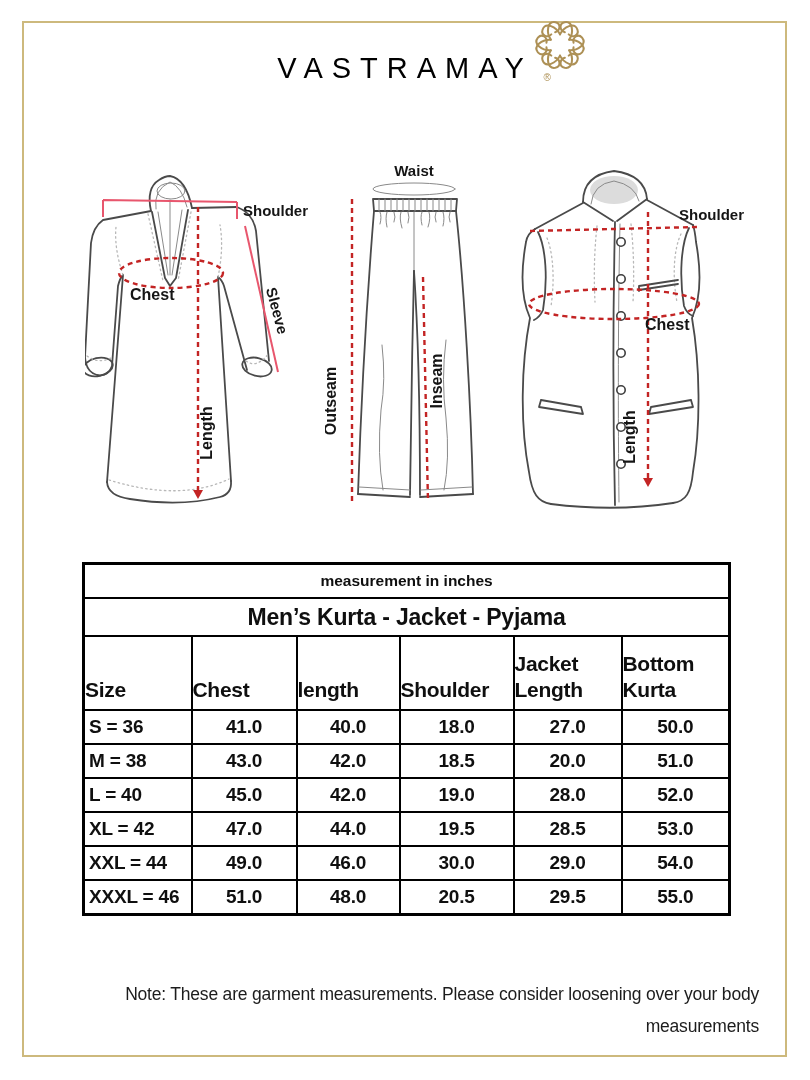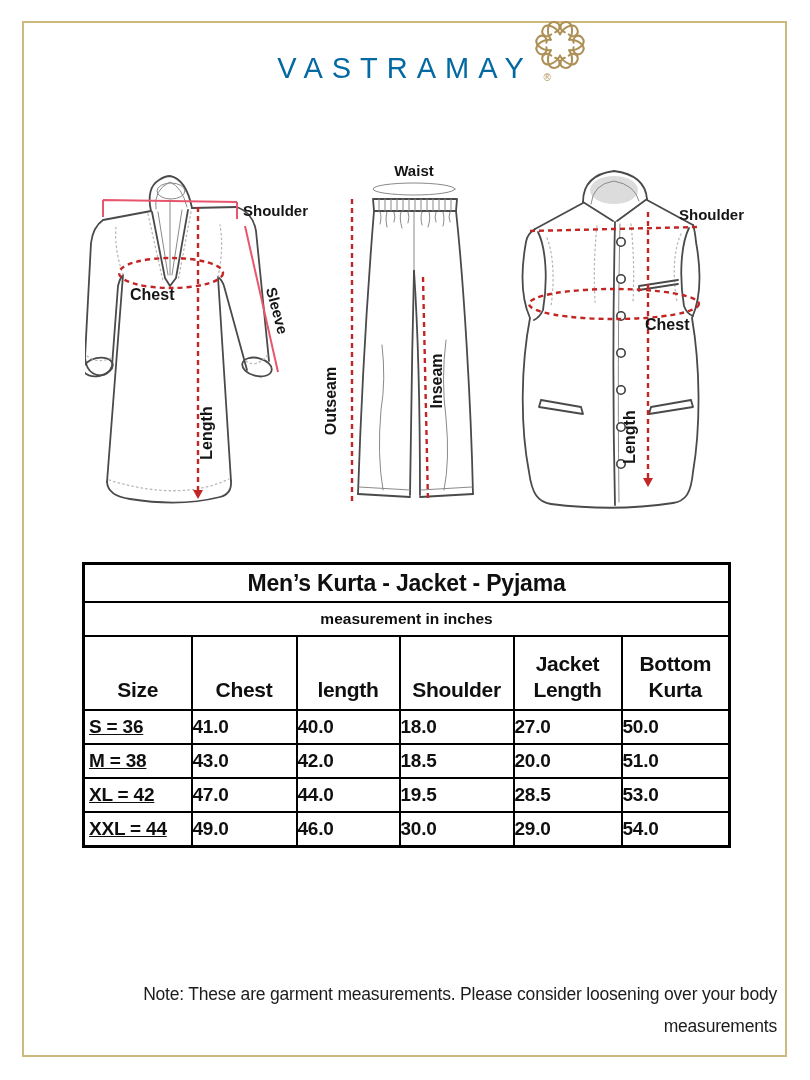--- a/index.html
+++ b/index.html
@@ -4,21 +4,21 @@
 <style>
   html,body{margin:0;padding:0;background:#ffffff;}
   .canvas{position:relative;width:810px;height:1080px;background:#ffffff;overflow:hidden;
           font-family:"Liberation Sans",sans-serif;}
   .gold-frame{position:absolute;left:22px;top:21px;width:765px;height:1036px;
               border:2px solid #cdb97d;box-sizing:border-box;pointer-events:none;}
 
   
   .logo-wrap{position:absolute;left:0;right:0;top:52px;text-align:center;}
   .logo-inner{position:relative;display:inline-block;}
-  .logo-text{font-size:29px;letter-spacing:9px;color:#0369a1;font-weight:400;}
+  .logo-text{font-size:29px;letter-spacing:9px;color:#000000;font-weight:400;}
   .logo-reg{position:absolute;right:-18px;bottom:2px;font-size:10px;color:#ad9055;letter-spacing:0;}
   .mandala{position:absolute;top:-36px;right:-56px;width:58px;height:58px;}
 
   
   .diagram{position:absolute;}
   .diagram text{font-family:"Liberation Sans",sans-serif;font-weight:bold;fill:#151515;}
   .outline{fill:none;stroke:#4a4a4a;stroke-width:1.8;stroke-linecap:round;stroke-linejoin:round;}
   .thin{fill:none;stroke:#8a8a8a;stroke-width:1;stroke-linecap:round;}
   .seam{fill:none;stroke:#b8b8b8;stroke-width:1.3;stroke-dasharray:1.5 3.2;stroke-linecap:round;}
   .redd{fill:none;stroke:#c32424;stroke-width:2.4;stroke-dasharray:5 4;}
@@ -26,27 +26,27 @@
   .arrow{fill:#c32424;stroke:none;}
   .grayfill{fill:#dcdcdc;stroke:none;}
 
   
   .size-table{position:absolute;left:82px;top:562px;width:646px;border-collapse:collapse;
               table-layout:fixed;border:3px solid #000;}
   .size-table td,.size-table th{border:2px solid #000;color:#0f0f0f;font-weight:bold;
               padding:0;overflow:hidden;}
   .t-title{height:36px;font-size:23px;text-align:center;letter-spacing:-0.2px;}
   .t-sub{height:32px;font-size:15.5px;text-align:center;}
-  .t-head th{height:66px;font-size:21px;text-align:center;vertical-align:bottom;
+  .t-head th{height:66px;font-size:21px;text-align:left;vertical-align:bottom;
              padding-bottom:6px;line-height:26px;letter-spacing:-0.3px;}
-  .t-row td{height:32px;font-size:19px;text-align:left;letter-spacing:-0.2px;}
-  .t-row td.size-cell{text-align:left;padding-left:4px;text-decoration:underline;}
-
-  
-  .note{position:absolute;left:42px;top:978px;width:735px;text-align:right;
+  .t-row td{height:32px;font-size:19px;text-align:center;letter-spacing:-0.2px;}
+  .t-row td.size-cell{text-align:left;padding-left:4px;}
+
+  
+  .note{position:absolute;left:24px;top:978px;width:735px;text-align:right;
         font-size:17.5px;line-height:32px;color:#1c1c1c;letter-spacing:-0.2px;}
 </style>
 </head>
 <body>
 
 <div class="canvas">
   <div class="gold-frame"></div>
 
   <div class="logo-wrap">
     <div class="logo-inner">
@@ -176,24 +176,24 @@
     <colgroup>
       <col style="width:108px">
         <col style="width:105px">
         <col style="width:103px">
       <col style="width:114px">
         <col style="width:108px">
         <col style="width:108px">
     </colgroup>
     <tbody>
       <tr>
-          <td class="t-title" colspan="6">Men’s Kurta - Jacket - Pyjama</td>
+          <td class="t-sub" colspan="6">measurement in inches</td>
         </tr>
       <tr>
-          <td class="t-sub" colspan="6">measurement in inches</td>
+          <td class="t-title" colspan="6">Men’s Kurta - Jacket - Pyjama</td>
         </tr>
       <tr class="t-head">
         <th>Size</th>
         <th>Chest</th>
         <th>length</th>
         <th>Shoulder</th>
         <th>Jacket Length</th>
         <th>Bottom Kurta</th>
       </tr>
       <tr class="t-row">
@@ -206,34 +206,50 @@
       </tr>
       <tr class="t-row">
         <td class="size-cell">M = 38</td>
         <td>43.0</td>
         <td>42.0</td>
         <td>18.5</td>
         <td>20.0</td>
         <td>51.0</td>
       </tr>
       <tr class="t-row">
+        <td class="size-cell">L = 40</td>
+        <td>45.0</td>
+        <td>42.0</td>
+        <td>19.0</td>
+        <td>28.0</td>
+        <td>52.0</td>
+      </tr>
+      <tr class="t-row">
         <td class="size-cell">XL = 42</td>
         <td>47.0</td>
         <td>44.0</td>
         <td>19.5</td>
         <td>28.5</td>
         <td>53.0</td>
       </tr>
       <tr class="t-row">
         <td class="size-cell">XXL = 44</td>
         <td>49.0</td>
         <td>46.0</td>
         <td>30.0</td>
         <td>29.0</td>
         <td>54.0</td>
       </tr>
+      <tr class="t-row">
+        <td class="size-cell">XXXL = 46</td>
+        <td>51.0</td>
+        <td>48.0</td>
+        <td>20.5</td>
+        <td>29.5</td>
+        <td>55.0</td>
+      </tr>
     </tbody>
   </table>
 
   <div class="note">
     <div>Note: These are garment measurements. Please consider loosening over your body measurements</div>
   </div>
 </div>
 
 </body></html>

